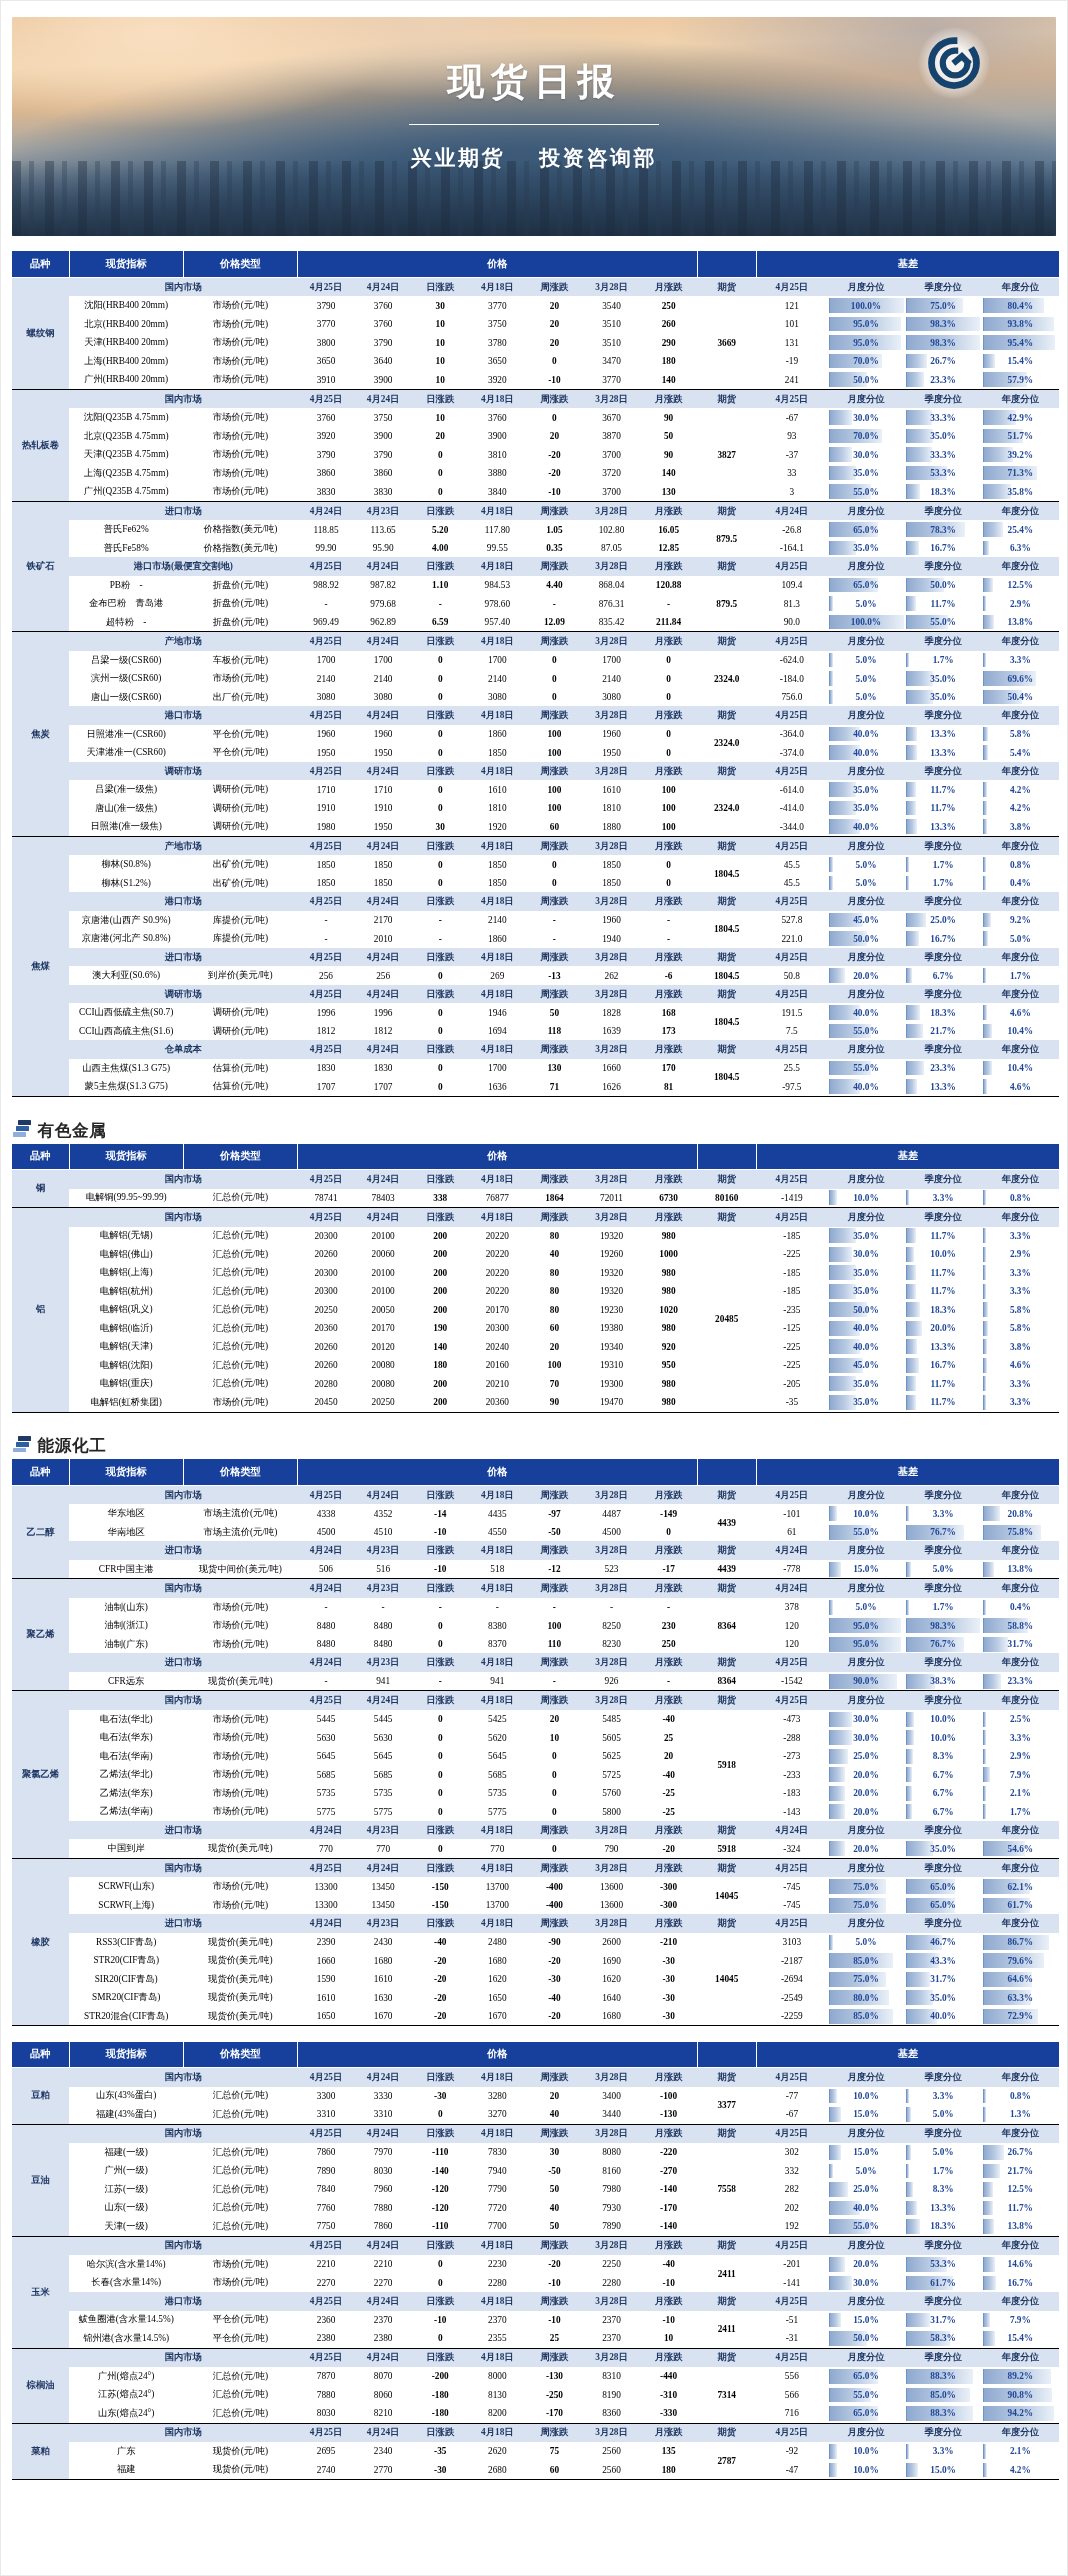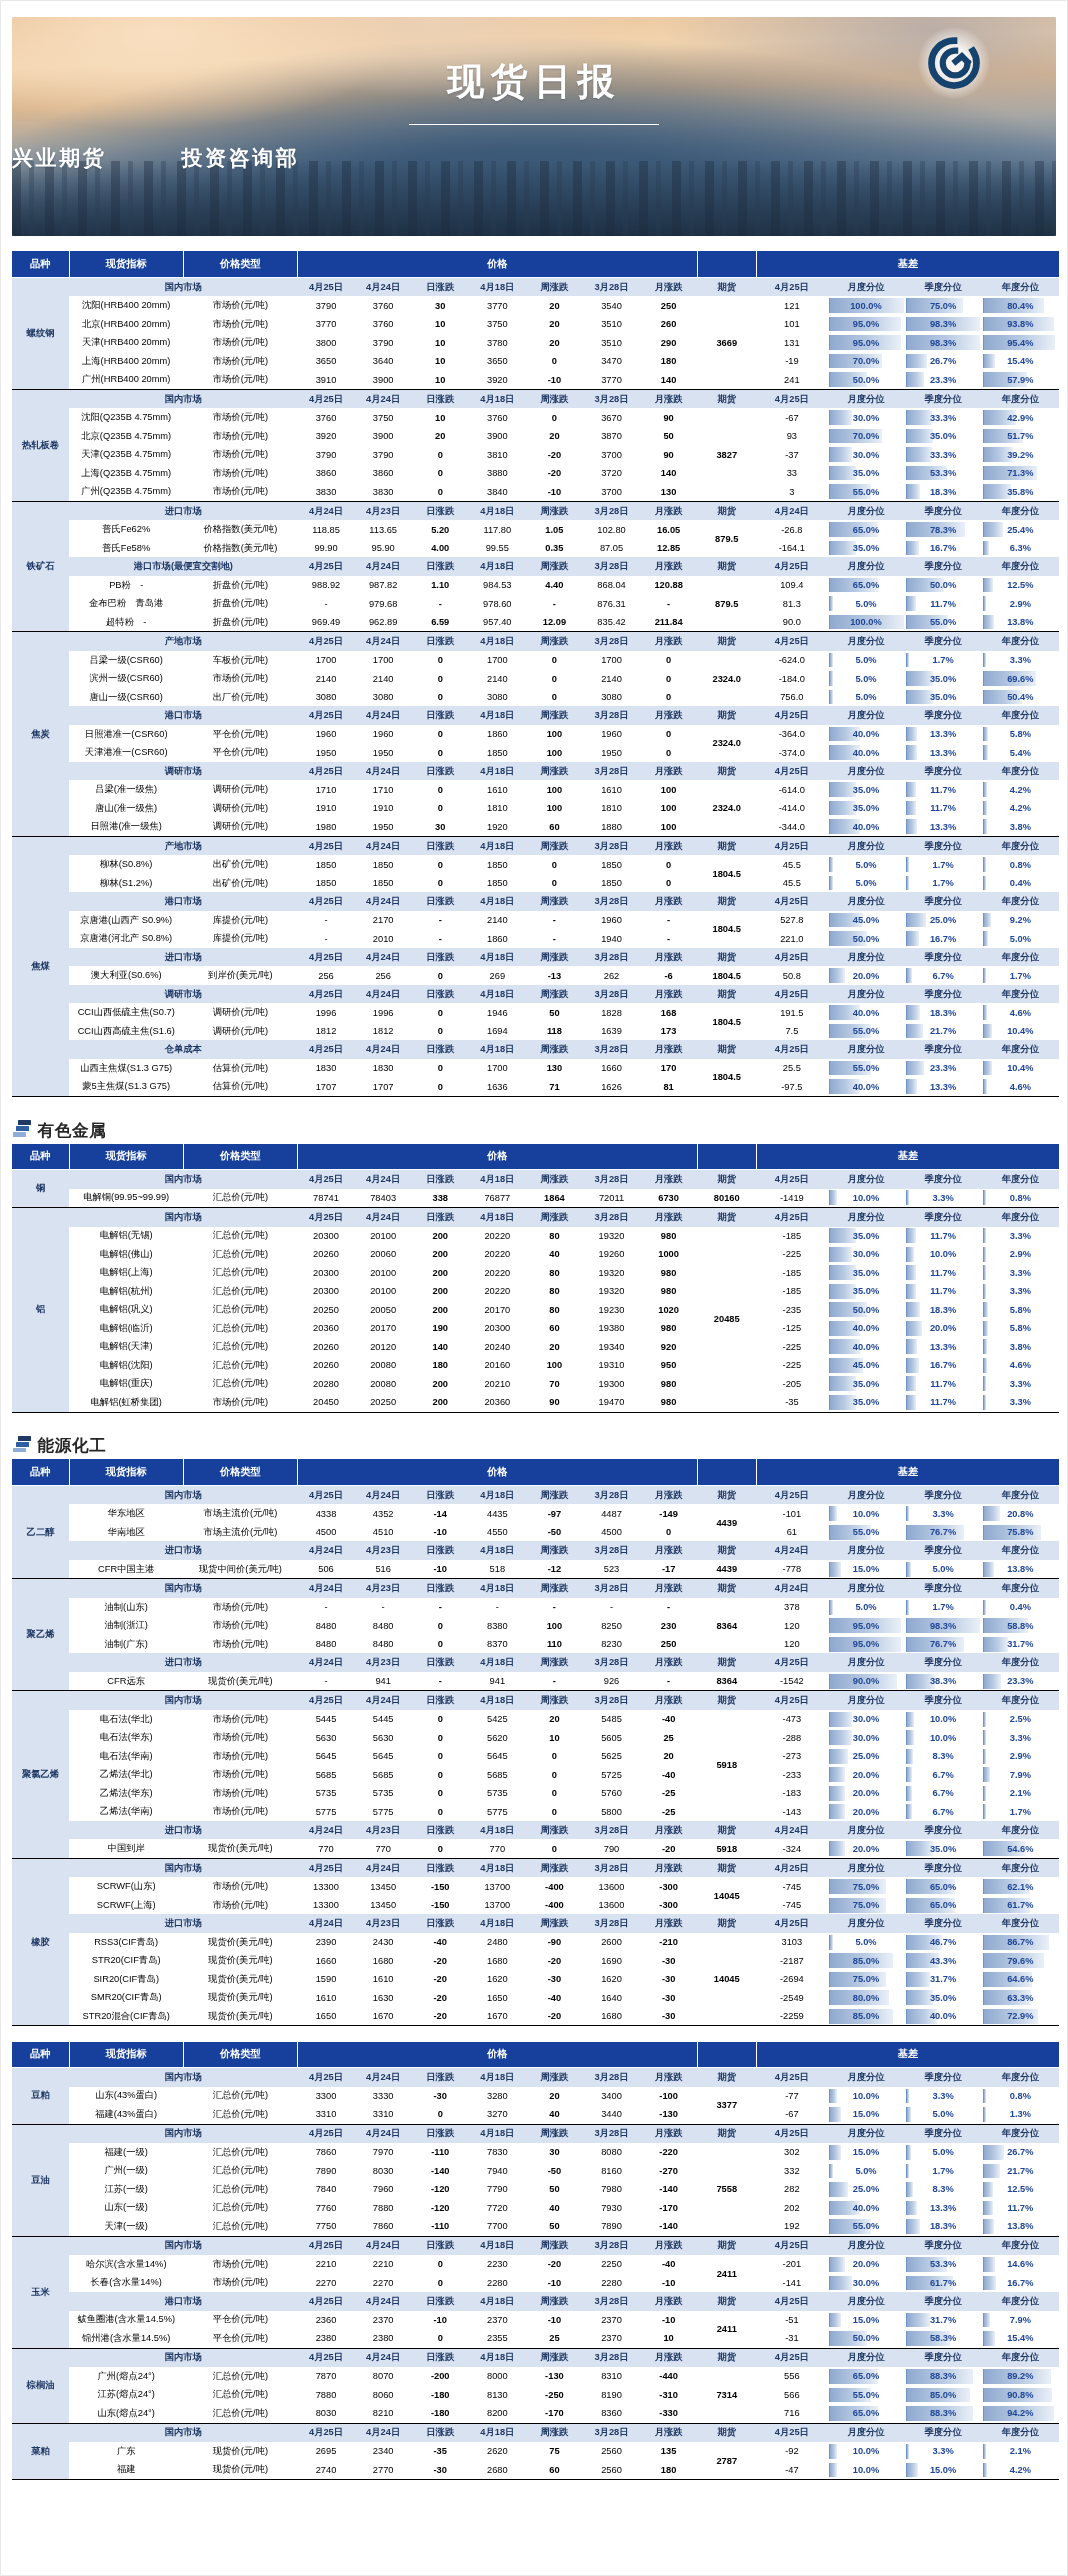--- a/index.html
+++ b/index.html
@@ -14,41 +14,41 @@
       radial-gradient(ellipse 332px 128px at 40% 2%, rgba(235,210,185,.8), rgba(235,210,185,0) 60%),
       radial-gradient(ellipse 894px 332px at 50% 118%, #31506e 0%, #3d5a78 38%, rgba(61,90,120,0) 72%),
       linear-gradient(178deg,#e9c49c 0%,#f2d4ae 20%,#dcb890 36%,#a9a8a4 52%,#74889c 66%,#4a6684 82%,#33506c 100%);}
   .banner::after{content:"";position:absolute;left:0;right:0;bottom:0;height:75px;
       background:
         repeating-linear-gradient(90deg, rgba(28,42,60,.38) 0 9px, rgba(28,42,60,0) 9px 16.6px, rgba(40,58,80,.32) 16.6px 22px, rgba(40,58,80,0) 22px 33px),
         linear-gradient(180deg, rgba(25,40,58,0) 0%, rgba(25,40,58,.45) 55%, rgba(20,34,50,.72) 100%);}
   .banner-title{position:relative;z-index:2;text-align:center;margin-top:40px;color:#fff;
       font-size:37px;font-weight:bold;letter-spacing:6.4px;text-shadow:0 0.6px 1.9px rgba(40,60,90,.35);}
   .banner-line{position:relative;z-index:2;width:250px;height:1.3px;background:#fff;margin:16.6px auto 0 auto;}
-  .banner-sub{position:relative;z-index:2;display:flex;gap:75px;margin-top:19px;
+  .banner-sub{position:relative;z-index:2;display:flex;justify-content:center;gap:34px;margin-top:19px;
       color:#fff;font-size:21px;font-weight:bold;letter-spacing:2.6px;text-shadow:0 0.6px 1.9px rgba(40,60,90,.35);}
   .logo{position:absolute;z-index:3;top:19px;right:75px;width:54px;height:54px;}
   .logo-halo{position:absolute;inset:-9px;background:radial-gradient(circle, rgba(255,255,255,.85) 30%, rgba(255,255,255,0) 72%);border-radius:50%;}
 
   
   .datebar{margin-top:1.3px;background:#D9E2F1;height:27px;display:flex;align-items:center;justify-content:center;
       font-size:11.5px;font-weight:bold;color:#111;letter-spacing:0.6px;}
 
   
   .section{margin-top:15.3px;}
   .sec-head{display:flex;align-items:flex-end;gap:6.4px;margin:0 0 4.5px 1.3px;height:27px;}
   .sec-icon{display:flex;flex-direction:column;justify-content:flex-end;padding-bottom:2.6px;}
   .sec-icon i{display:block;height:4.5px;width:12.8px;border-radius:0.6px;}
   .sec-icon .i1{background:#1F3864;margin-left:5.1px;}
   .sec-icon .i2{background:#2E5FA3;margin-left:2.6px;margin-top:1.3px;}
   .sec-icon .i3{background:#8FAEDC;margin-left:0;margin-top:1.3px;}
   .sec-title{font-size:16.6px;font-weight:bold;color:#262626;letter-spacing:0.6px;line-height:1;}
 
   
-  table.tbl{border-collapse:collapse;table-layout:fixed;width:1047px;border-bottom:1.9px solid #000;}
+  table.tbl{border-collapse:collapse;table-layout:fixed;width:1047px;border-bottom:1.9px solid #000;font-family:Liberation Serif, serif;}
   .tbl th,.tbl td{padding:0 1.3px;overflow:hidden;white-space:nowrap;}
   .tbl thead th{background:#16409B;color:#fff;font-size:10.2px;font-weight:bold;height:25.5px;
       border-right:1.9px solid #fff;border-bottom:1.3px solid #fff;}
   .tbl thead th:last-child{border-right:none;}
   tr.subhdr td{background:#D9E2F1;color:#1F3864;font-weight:bold;font-size:9.3px;height:18.5px;text-align:center;}
   tr.subhdr td.mkt{text-align:center;}
   td.variety{background:#fff;color:#000;font-size:9.6px;text-align:center;vertical-align:middle;font-weight:normal;}
   tr.datarow td{height:18.5px;font-size:9.3px;text-align:center;color:#000;background:#fff;}
   td.ind{text-align:center;}
   td.typ{text-align:center;}

